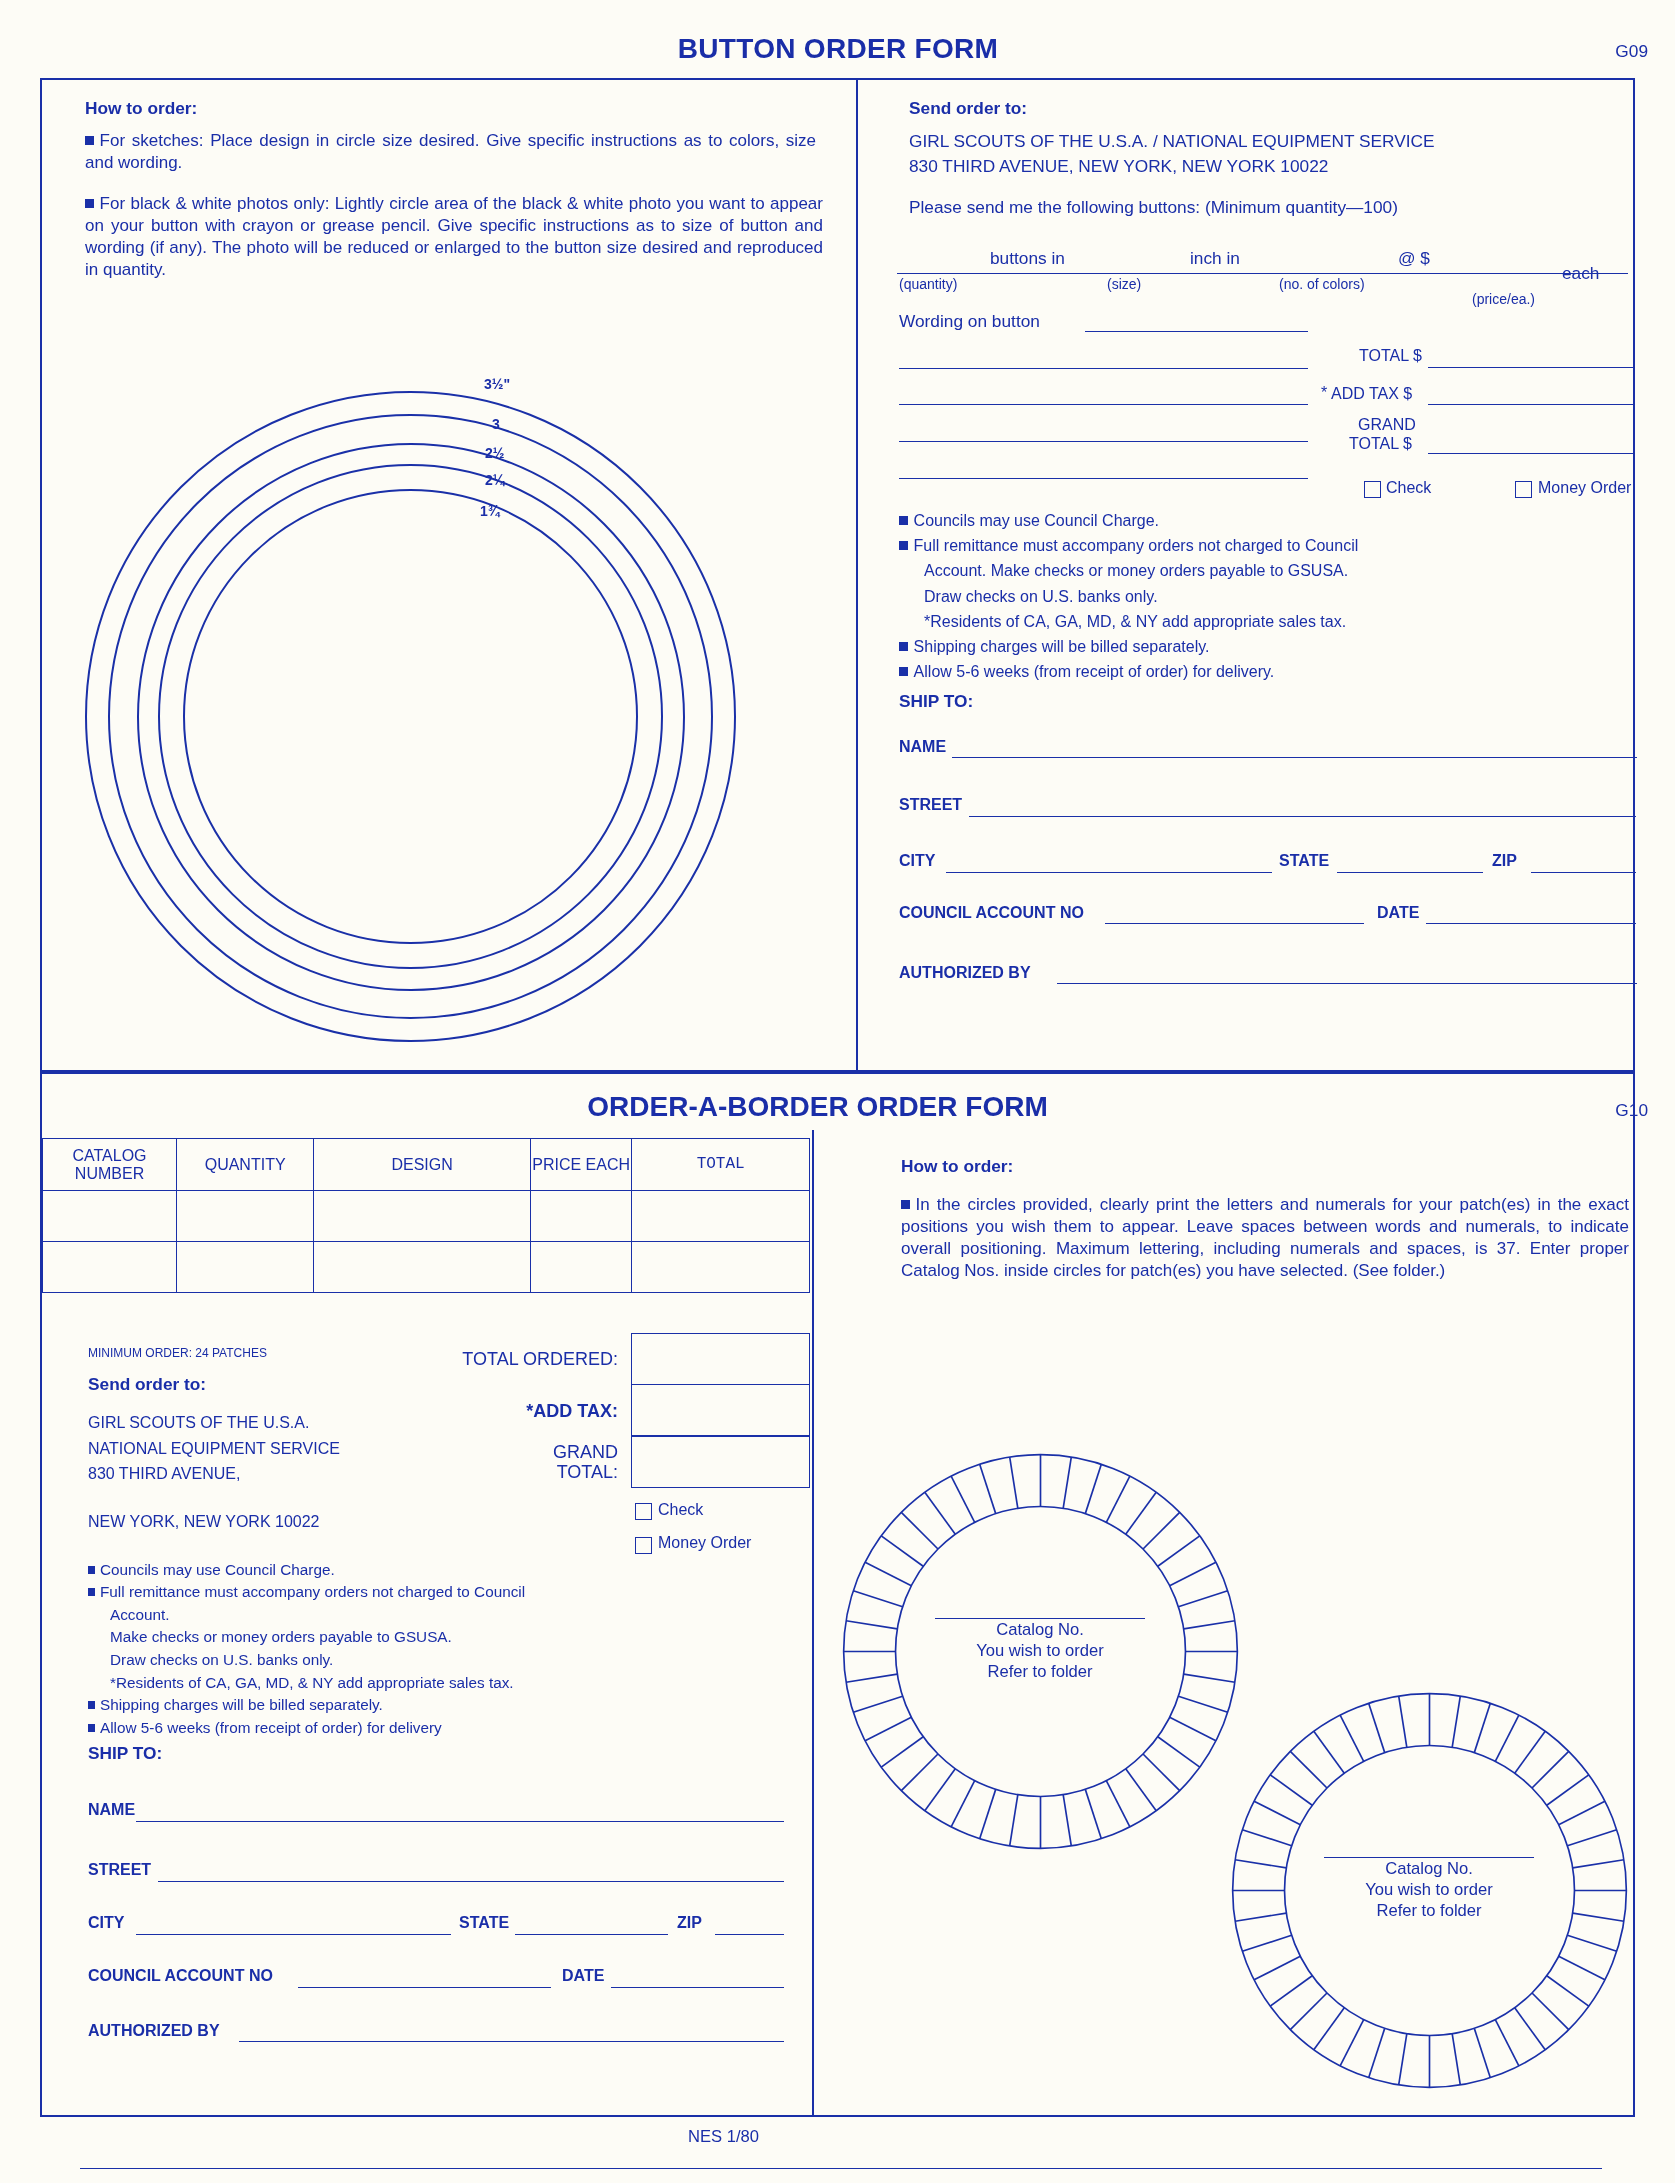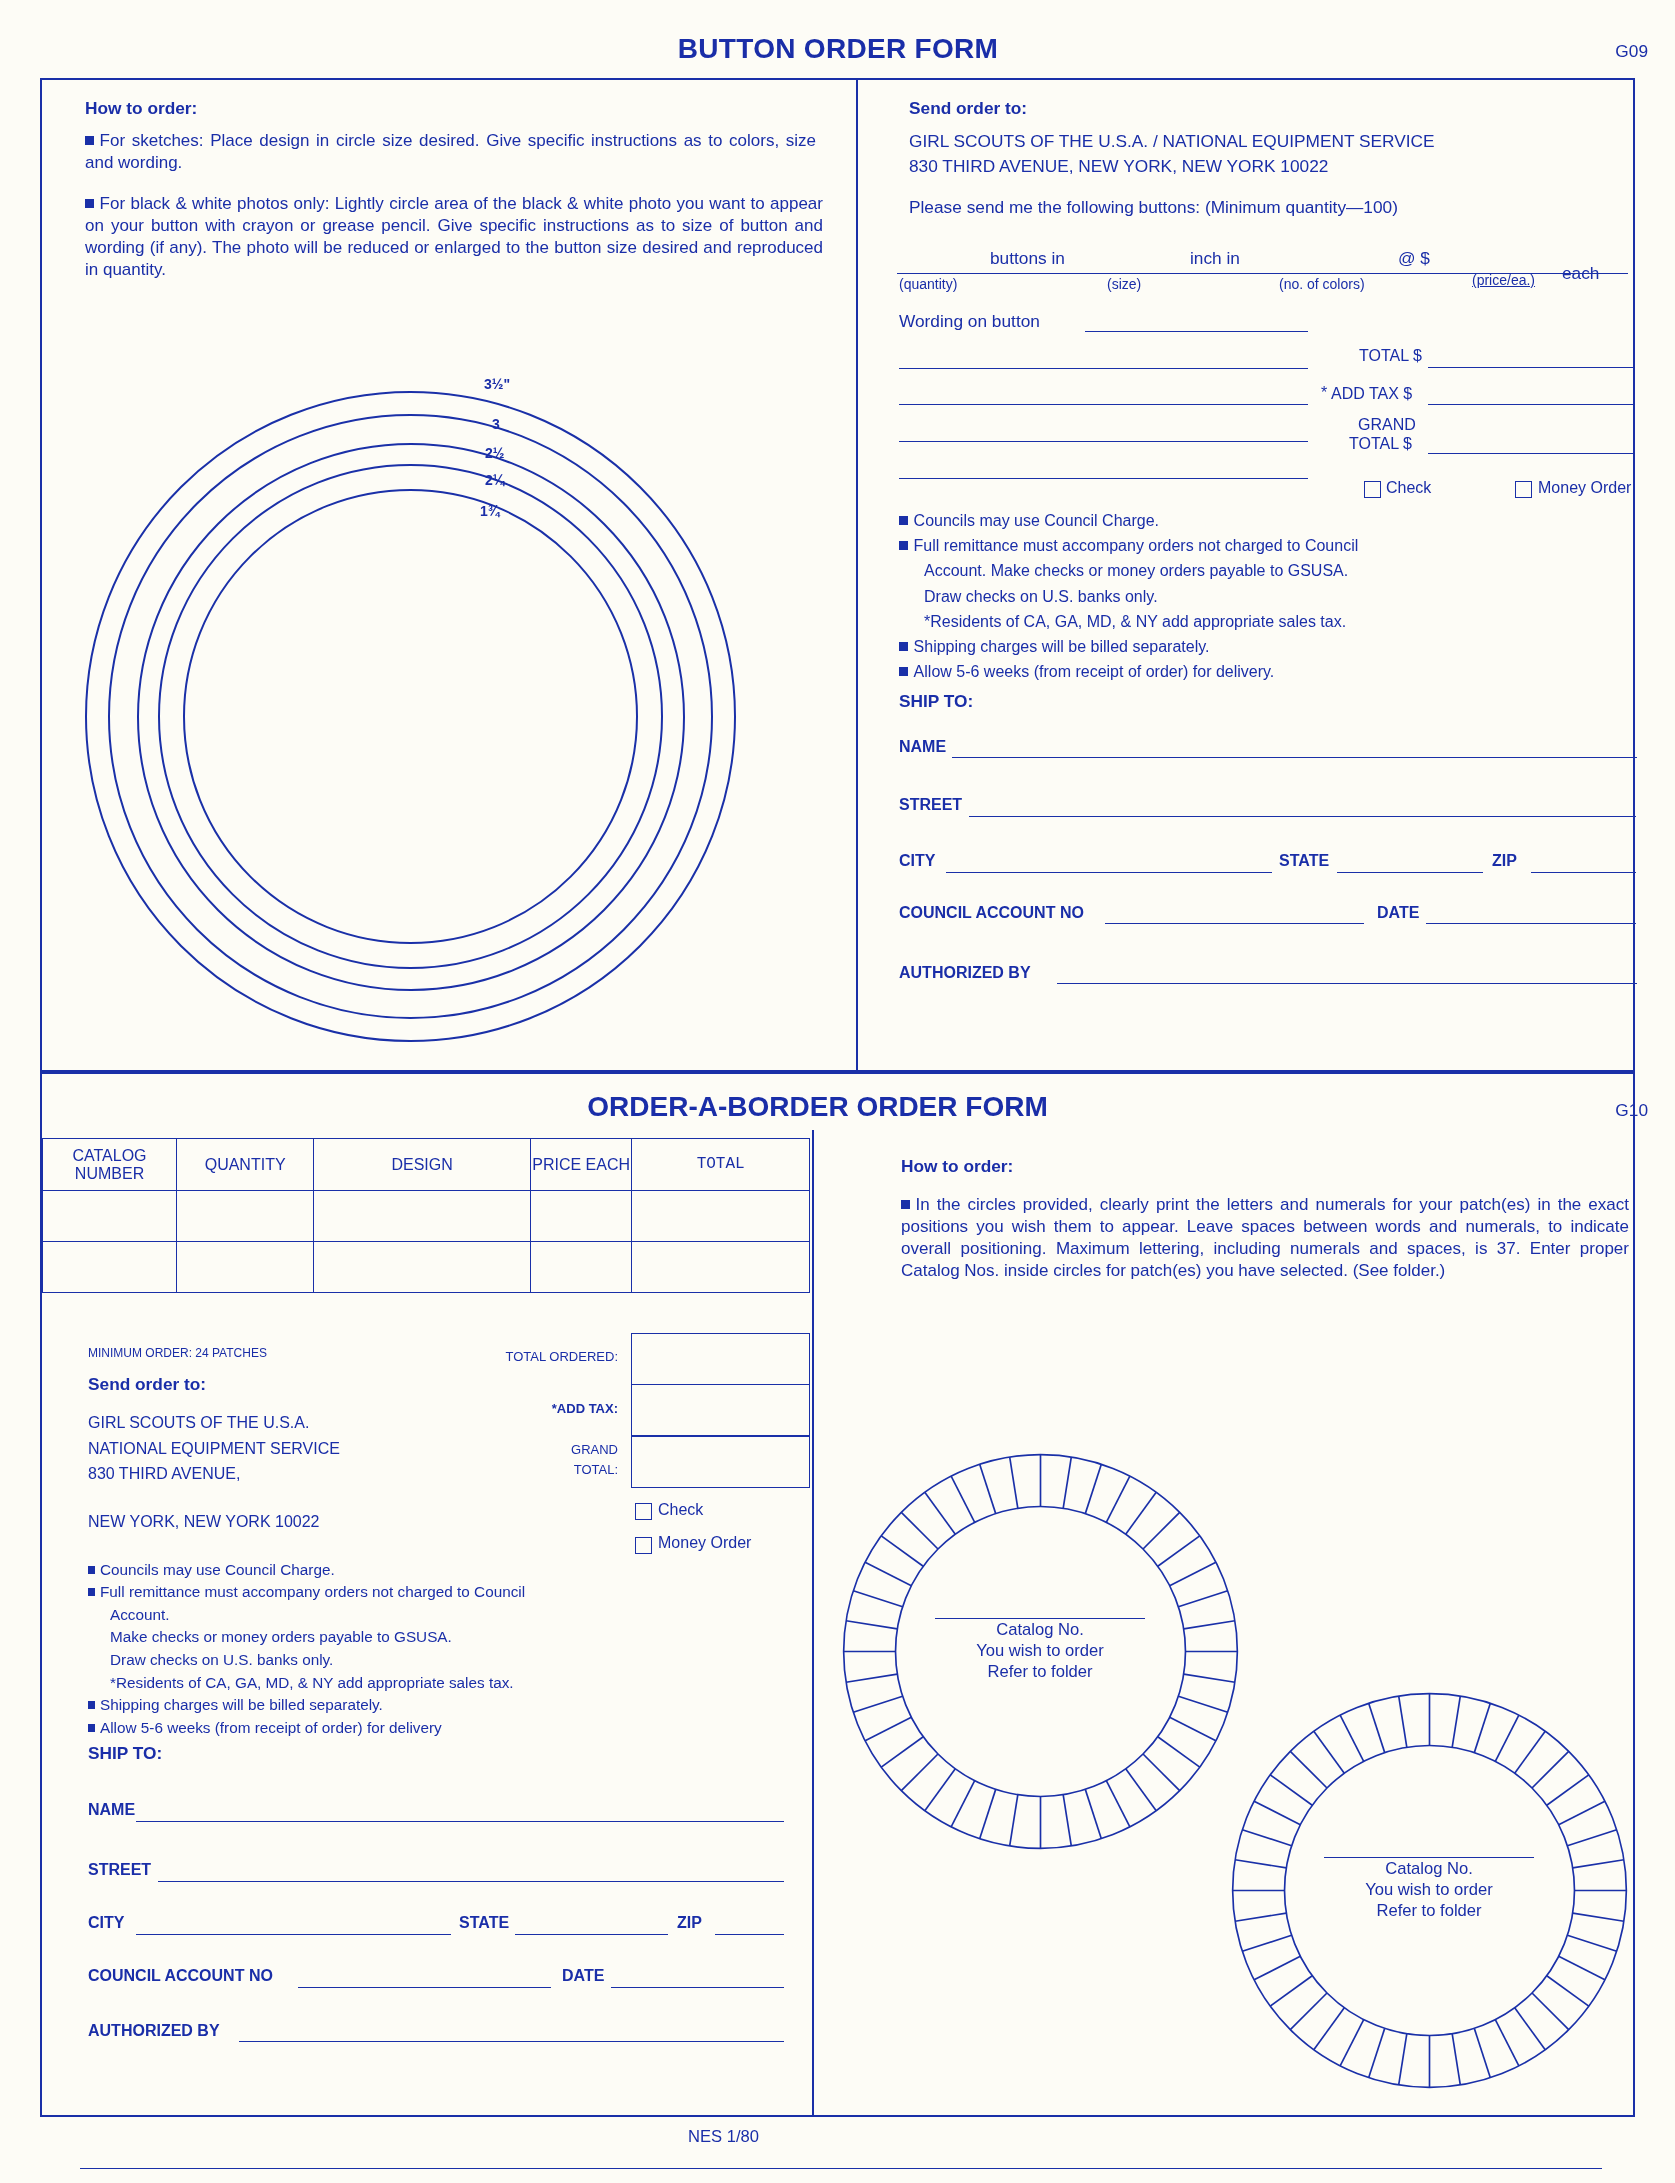--- a/index.html
+++ b/index.html
@@ -165,21 +165,21 @@
   table.order .c4 { width: 100px; }
   table.order .c5 { width: 179px; font-family: Liberation Mono, monospace; }
 
   .tot-box {
     position: absolute;
     border: 1.7px solid #1a30a8;
     box-sizing: border-box;
   }
   .tot-lbl {
     position: absolute;
-    font-size: 13px;
+    font-size: 18px;
     text-align: right;
   }
   .ring-label {
     position: absolute;
     text-align: center;
     font-size: 16.6px;
     line-height: 1.25;
     white-space: nowrap;
   }
   .ring-label .rl-top {
@@ -240,21 +240,21 @@
   <div class="r-t" style="left:909px; top:196px;">Please send me the following buttons: (Minimum quantity—100)</div>
 
   <div class="r-t" style="left:990px; top:247px;">buttons in</div>
   <div class="r-t" style="left:1190px; top:247px;">inch in</div>
   <div class="r-t" style="left:1398px; top:247px;">@ $</div>
   <div class="r-t" style="left:1562px; top:262px;">each</div>
   <div class="fld" style="left:897px; top:272px; width:731px;"></div>
   <div class="r-s" style="left:899px; top:276px;">(quantity)</div>
   <div class="r-s" style="left:1107px; top:276px;">(size)</div>
   <div class="r-s" style="left:1279px; top:276px;">(no. of colors)</div>
-  <div class="r-s" style="left:1472px; top:272px;text-decoration:underline;">(price/ea.)</div>
+  <div class="r-s" style="left:1472px; top:291px;">(price/ea.)</div>
 
   <div class="r-t" style="left:899px; top:310px;">Wording on button</div>
   <div class="fld" style="left:1085px; top:330px; width:223px;"></div>
   <div class="fld" style="left:899px; top:367px; width:409px;"></div>
   <div class="fld" style="left:899px; top:403px; width:409px;"></div>
   <div class="fld" style="left:899px; top:440px; width:409px;"></div>
   <div class="fld" style="left:899px; top:477px; width:409px;"></div>
 
   <div class="r-sm" style="left:1359px; top:347px;">TOTAL  $</div>
   <div class="fld" style="left:1428px; top:366px; width:206px;"></div>

